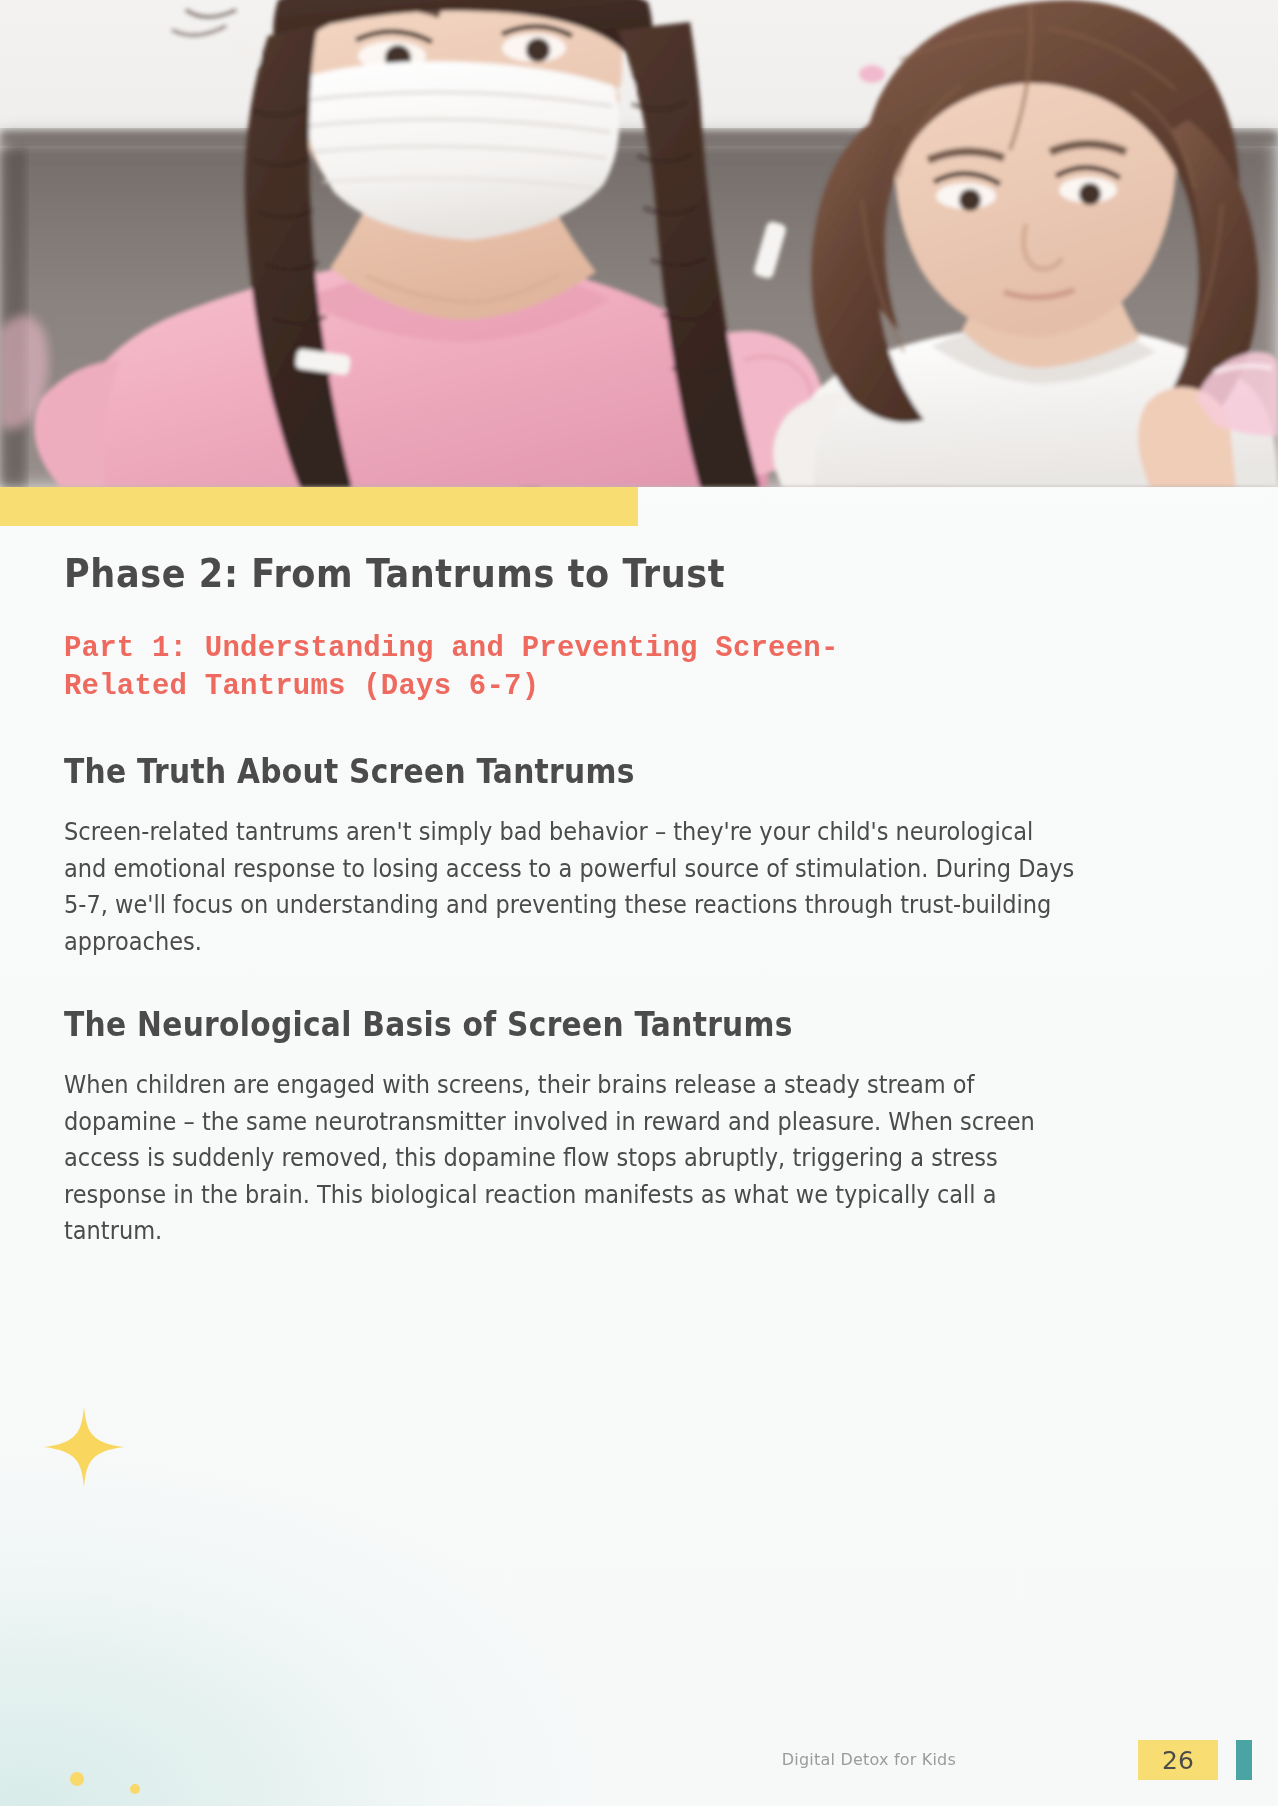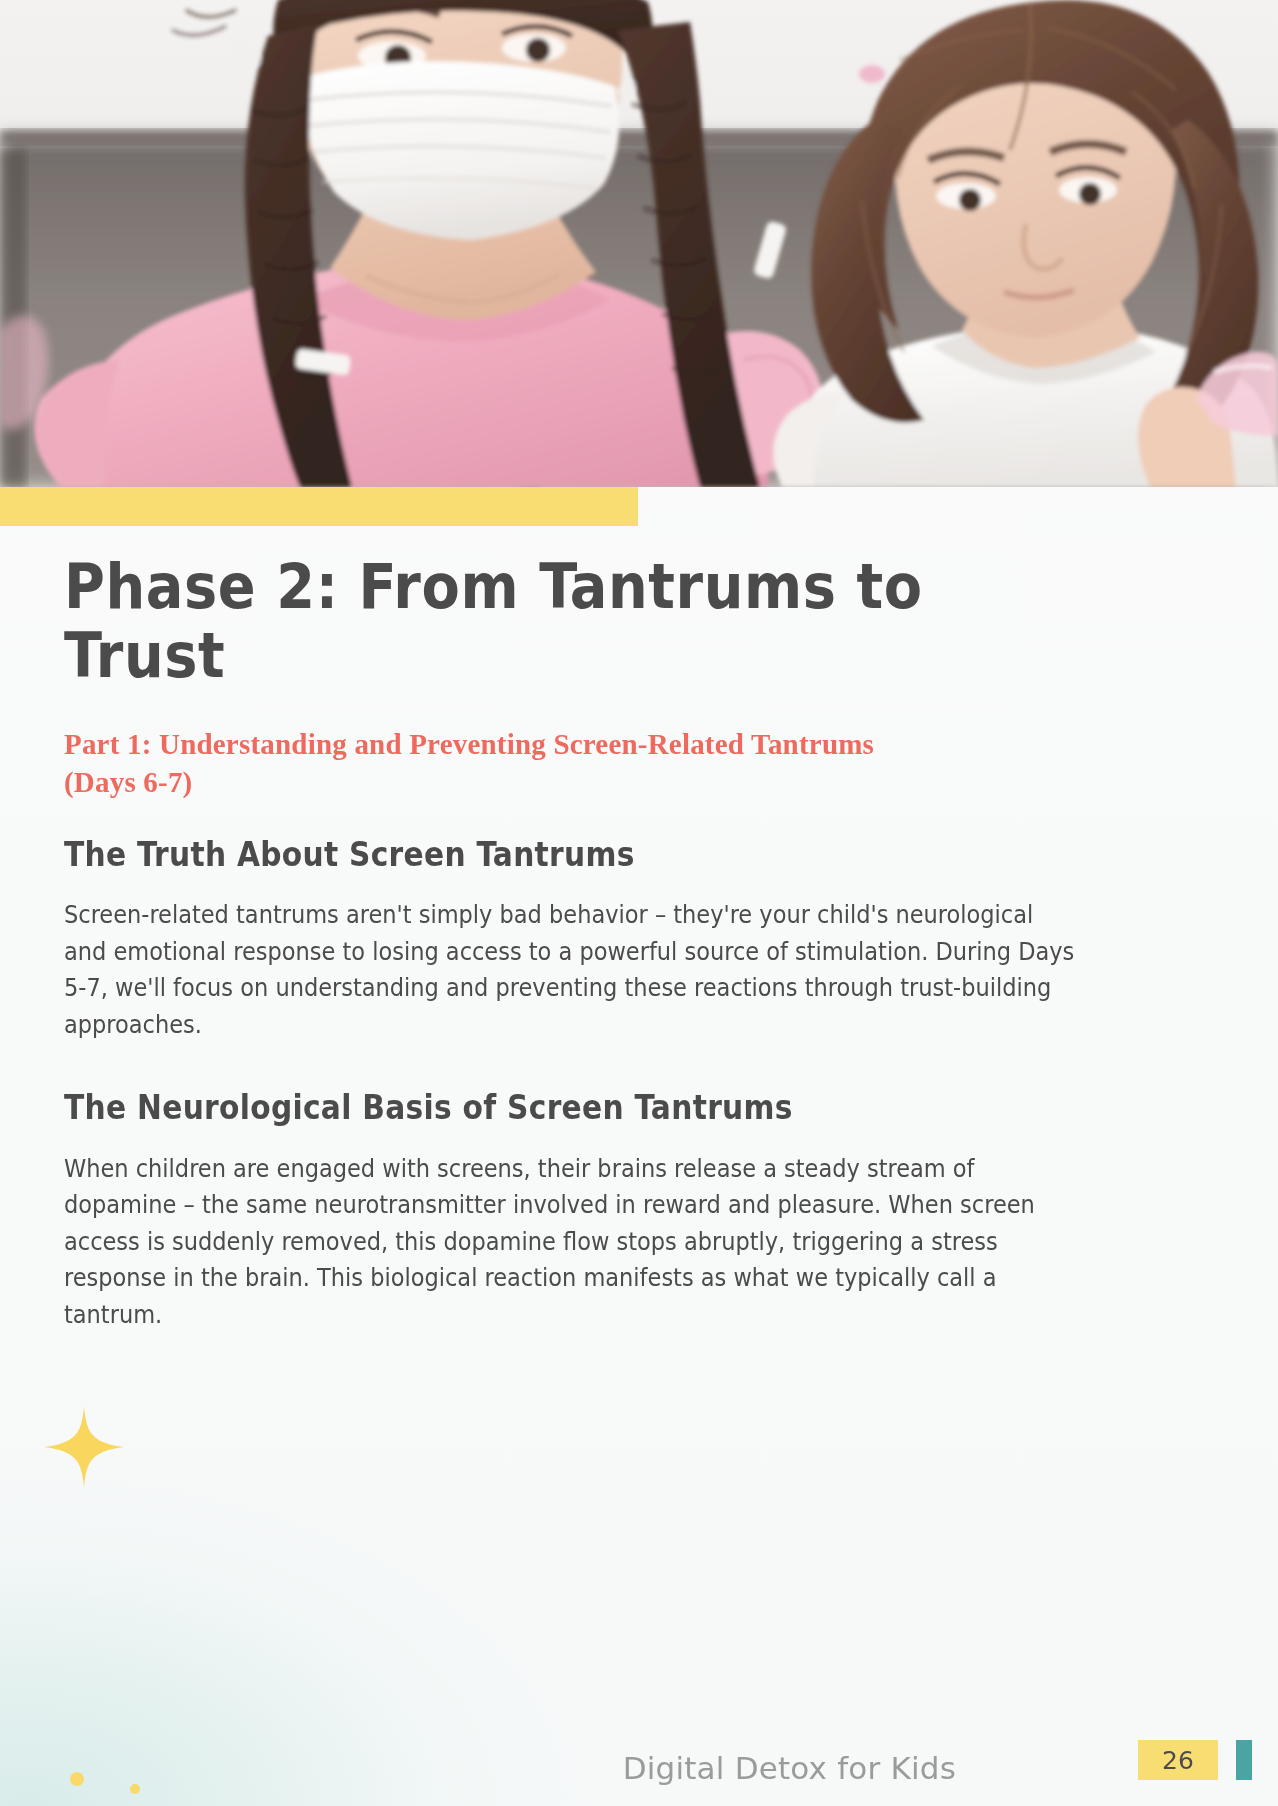--- a/index.html
+++ b/index.html
@@ -45,37 +45,37 @@
   .content {
     position:absolute;
     left:64px;
     top:552px;
     width:1014px;
   }
 
   .page-title {
     font-family:"DejaVu Sans Condensed","Liberation Sans Narrow","Liberation Sans", sans-serif;
     font-stretch:condensed;
-    font-size:62px;
+    font-size:39px;
     font-weight:700;
     line-height:1.12;
     letter-spacing:0.6px;
     color:#4b4b4b;
     margin-bottom:34px;
   }
 
   .section-subtitle {
-    font-family:Liberation Serif, serif;
+    font-family:Liberation Mono, monospace;
     font-stretch:condensed;
     font-size:29px;
     font-weight:700;
     line-height:1.33;
     letter-spacing:0.2px;
     color:#ee6a5f;
-    margin-bottom:32px;
+    margin-bottom:44px;
     max-width:880px;
   }
 
   .heading {
     font-family:"DejaVu Sans Condensed","Liberation Sans Narrow","Liberation Sans", sans-serif;
     font-stretch:condensed;
     font-size:33px;
     font-weight:700;
     line-height:1.25;
     letter-spacing:0.3px;
@@ -113,21 +113,21 @@
   
   .footer {
     position:absolute;
     right:0; bottom:0;
     width:1278px; height:80px;
   }
   .footer-label {
     position:absolute;
     right:322px; top:24px;
     font-family:"DejaVu Sans","Liberation Sans", sans-serif;
-    font-size:31px;
+    font-size:16px;
     color:#9b9b9b;
     letter-spacing:0.2px;
     white-space:nowrap;
   }
   .page-badge {
     position:absolute;
     right:60px; top:14px;
     width:80px; height:40px;
     background:#f8dd72;
     display:flex;

